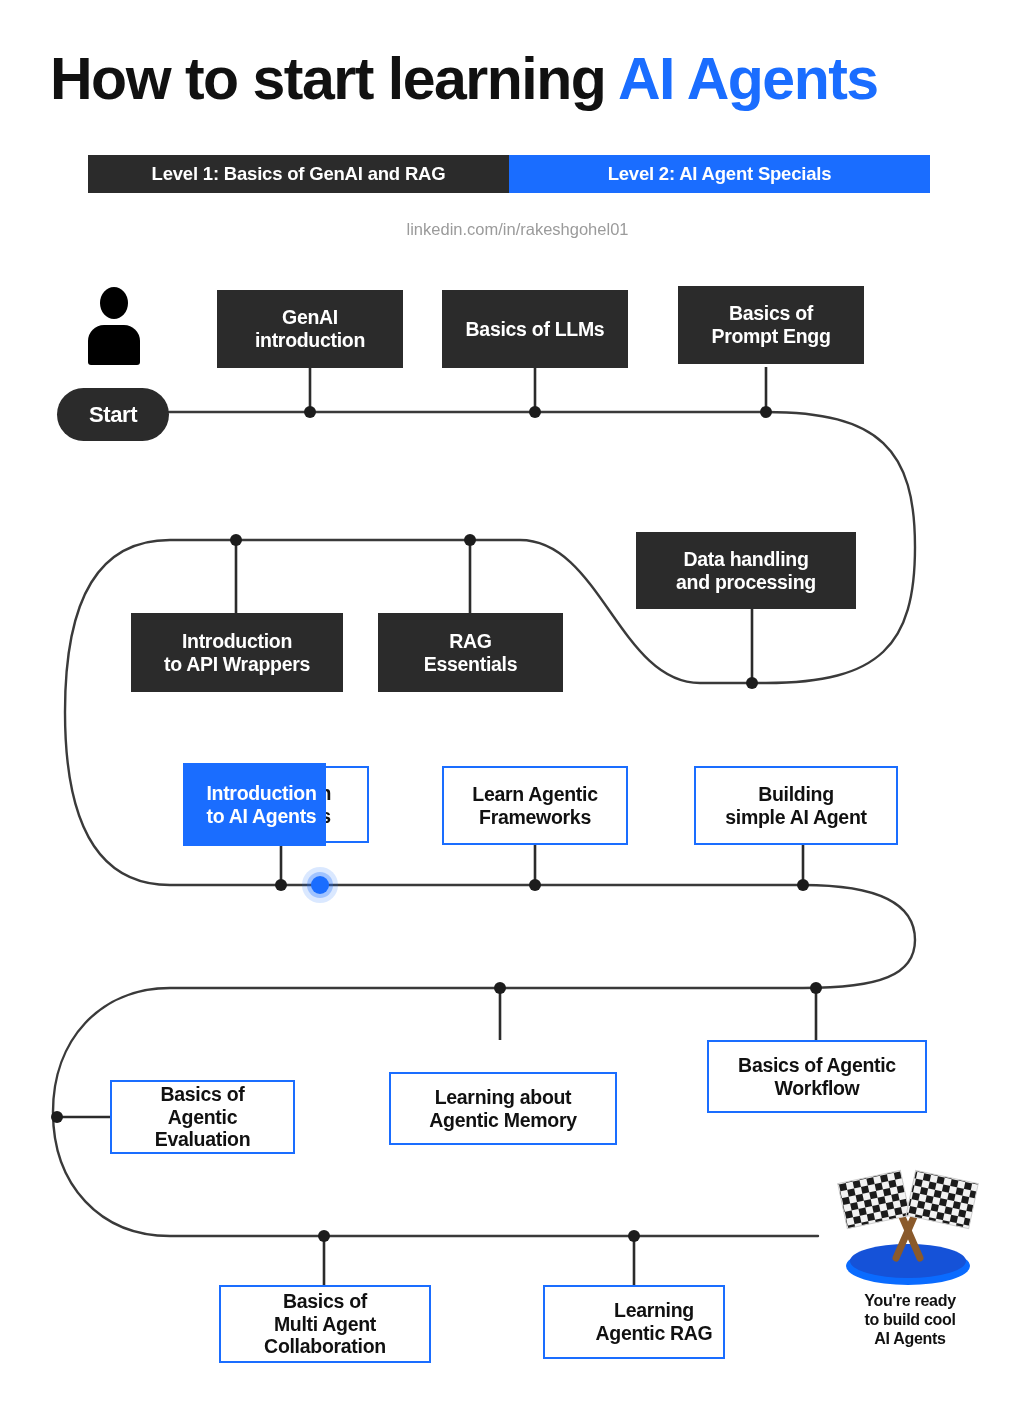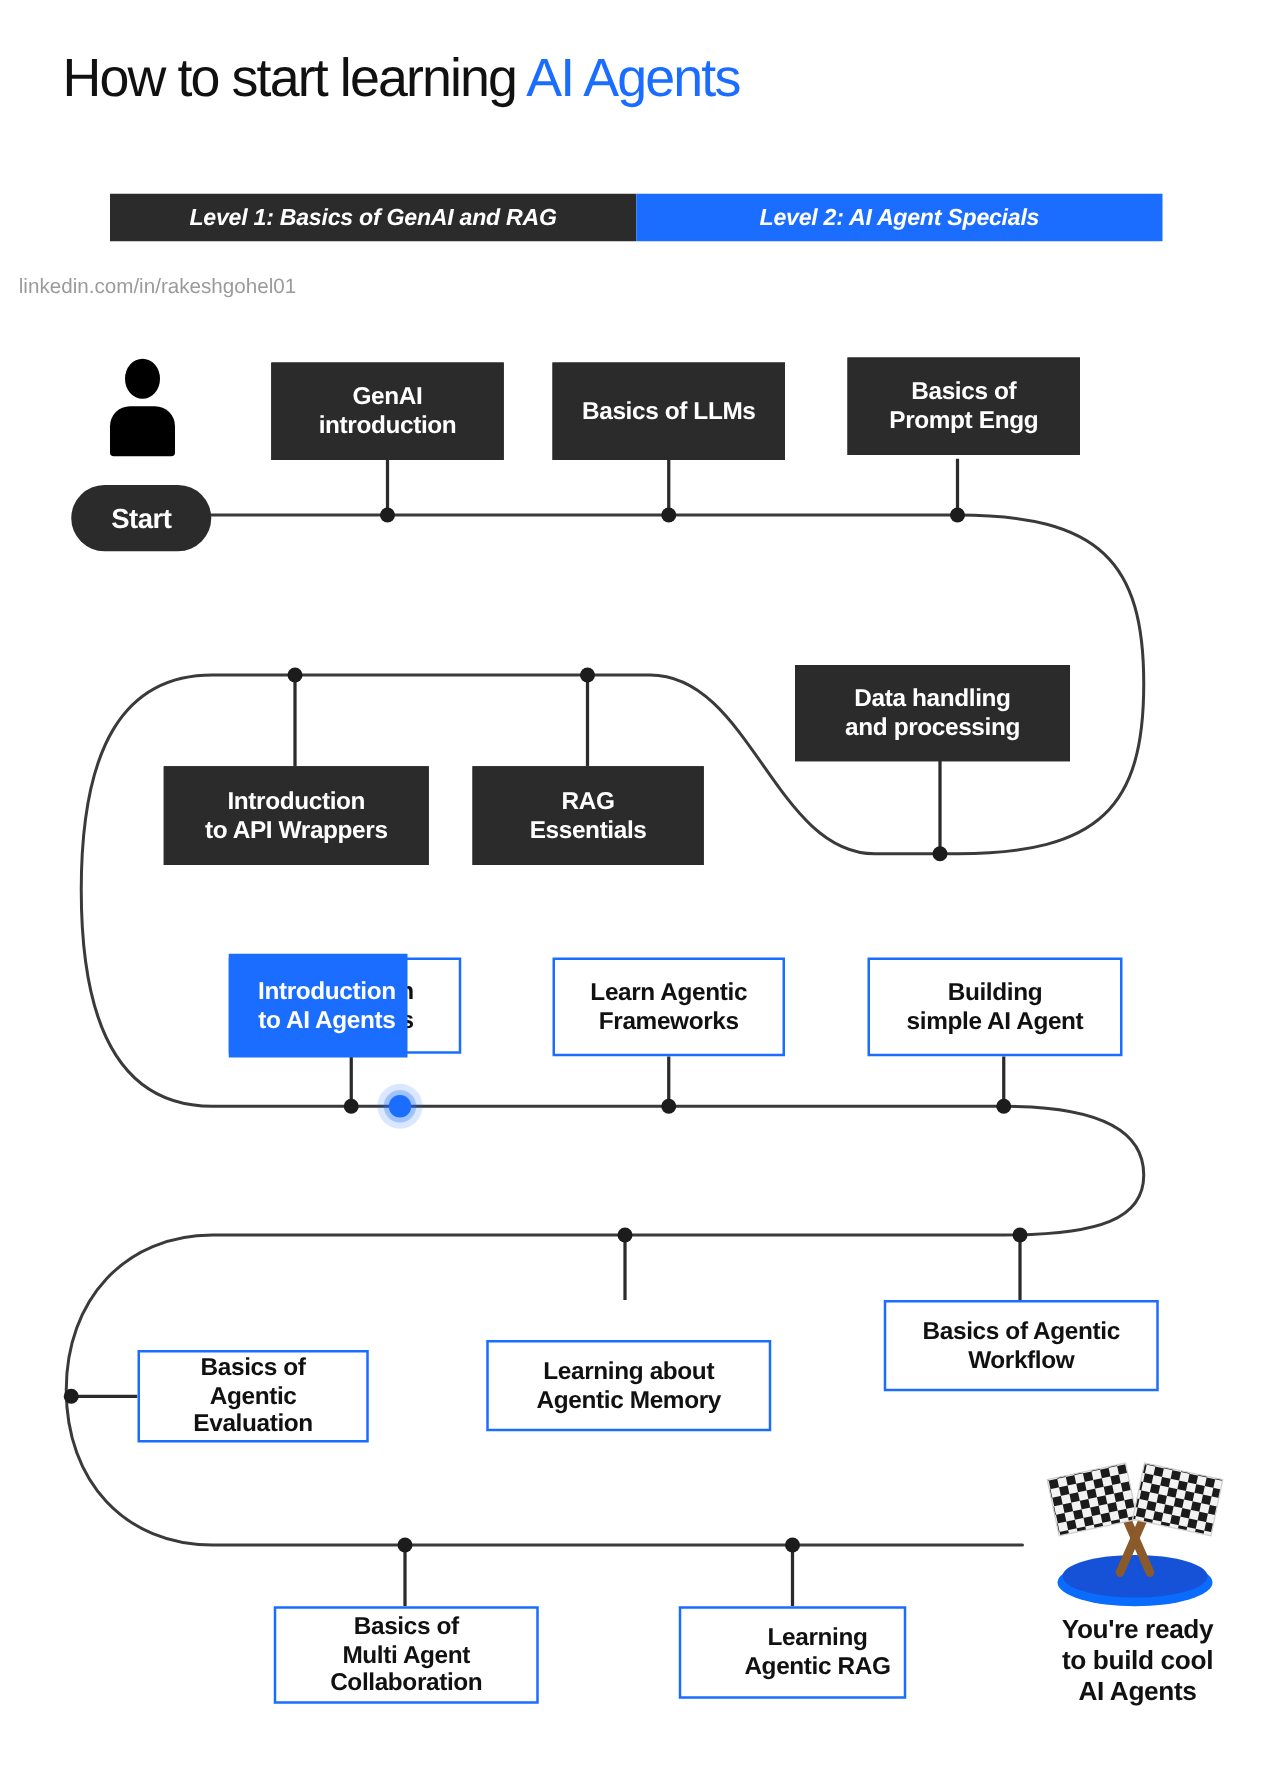--- a/index.html
+++ b/index.html
@@ -6,41 +6,41 @@
   html, body {
     width: 1020px; height: 1423px;
     background: #ffffff;
     font-family: "Liberation Sans", sans-serif;
     overflow: hidden;
   }
   #root { position: relative; width: 1020px; height: 1423px; }
 
   
   .title {
-    position: absolute; left: 50px; top: 28px;
+    position: absolute; left: 50px; top: 44px;
     width: 940px; height: 70px;
-    font-size: 43px; font-weight: 400; letter-spacing: -1.5px;
+    font-size: 59px; font-weight: 700; letter-spacing: -1.5px;
     color: #111111; line-height: 70px; white-space: nowrap;
   }
   .title .accent { color: #1a6dff; }
 
   
-  .levelbar { position: absolute; left: 88px; top: 155px; width: 842px; height: 38px; display: flex; font-style: italic; }
+  .levelbar { position: absolute; left: 88px; top: 155px; width: 842px; height: 38px; display: flex; }
   .level {
     flex: 0 0 50%; height: 38px;
     display: flex; align-items: center; justify-content: center;
     color: #ffffff; font-size: 18.5px; font-weight: 700; letter-spacing: -0.2px;
   }
   .level-1 { background: #2b2b2b; }
   .level-2 { background: #1a6dff; }
 
   
   .credit {
     position: absolute; left: 0; top: 220px; width: 1020px;
-    text-align: left; font-size: 16.5px; color: #9b9b9b; padding-left: 15px;
+    text-align: center; font-size: 16.5px; color: #9b9b9b; padding-left: 15px;
   }
 
   
   #track { position: absolute; left: 0; top: 0; width: 1020px; height: 1423px; }
 
   
   .node {
     position: absolute;
     display: flex; align-items: center; justify-content: center; text-align: center;
     font-size: 19.5px; font-weight: 700; line-height: 1.16; letter-spacing: -0.3px;
@@ -73,21 +73,21 @@
   }
   .person .body {
     position: absolute; left: 0; top: 38px; width: 52px; height: 40px;
     background: #000000; border-radius: 16px 16px 3px 3px;
   }
 
   
   .finish { position: absolute; left: 832px; top: 1168px; width: 152px; height: 118px; }
   .finish-caption {
     position: absolute; left: 812px; top: 1292px; width: 196px;
-    text-align: center; font-size: 21px; font-weight: 700; line-height: 1.18;
+    text-align: center; font-size: 16px; font-weight: 700; line-height: 1.18;
     color: #111111; letter-spacing: -0.3px;
   }
 </style>
 </head>
 <body>
 
 <div id="root">
 
   <div class="title">
     <span>How to start learning </span><span class="accent">AI Agents</span>

